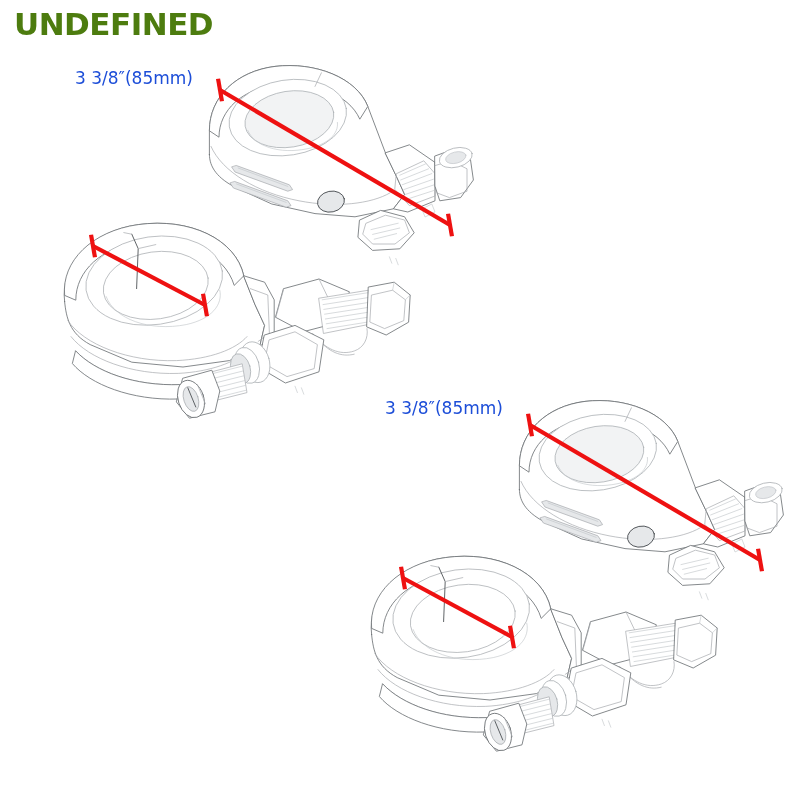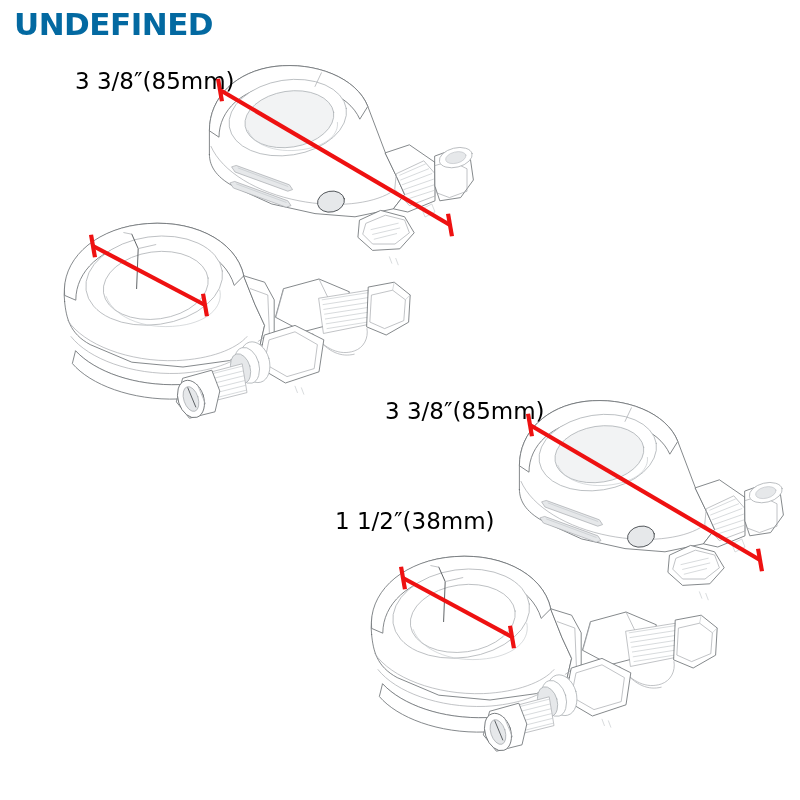--- a/index.html
+++ b/index.html
@@ -16,28 +16,28 @@
     overflow: hidden;
   }
   #watermark {
     position: absolute;
     left: 14px;
     top: 6px;
     font-family: "DejaVu Sans", "Liberation Sans", sans-serif;
     font-weight: bold;
     font-size: 31px;
     letter-spacing: -0.5px;
-    color: #0369a1;
+    color: #4d7c0f;
     white-space: nowrap;
   }
   .dim-label {
     position: absolute;
-    color: #000000;
+    color: #1d4ed8;
     font-family: "DejaVu Sans", "Liberation Sans", sans-serif;
-    font-size: 23px;
+    font-size: 17px;
     font-weight: 400;
     white-space: nowrap;
     letter-spacing: 0px;
   }
   #art {
     position: absolute;
     left: 0;
     top: 0;
     width: 800px;
     height: 800px;
@@ -282,15 +282,14 @@
           <line x1="401.05" y1="566.7416697508023" x2="404.95" y2="589.2583302491977" class="dimtick"></line>
           <line x1="510.05" y1="625.7416697508023" x2="513.95" y2="648.2583302491977" class="dimtick"></line>
         </g>
       </g>
   </svg>
 
   <div id="watermark">UNDEFINED</div>
 
   <div class="dim-label" style="left:75px; top:68px;">3 3/8″(85mm)</div>
   <div class="dim-label" style="left:385px; top:398px;">3 3/8″(85mm)</div>
-  <div class="dim-label" style="left:335px; top:508px;">1 1/2″(38mm)</div>
 
 </div>
 
 </body></html>

